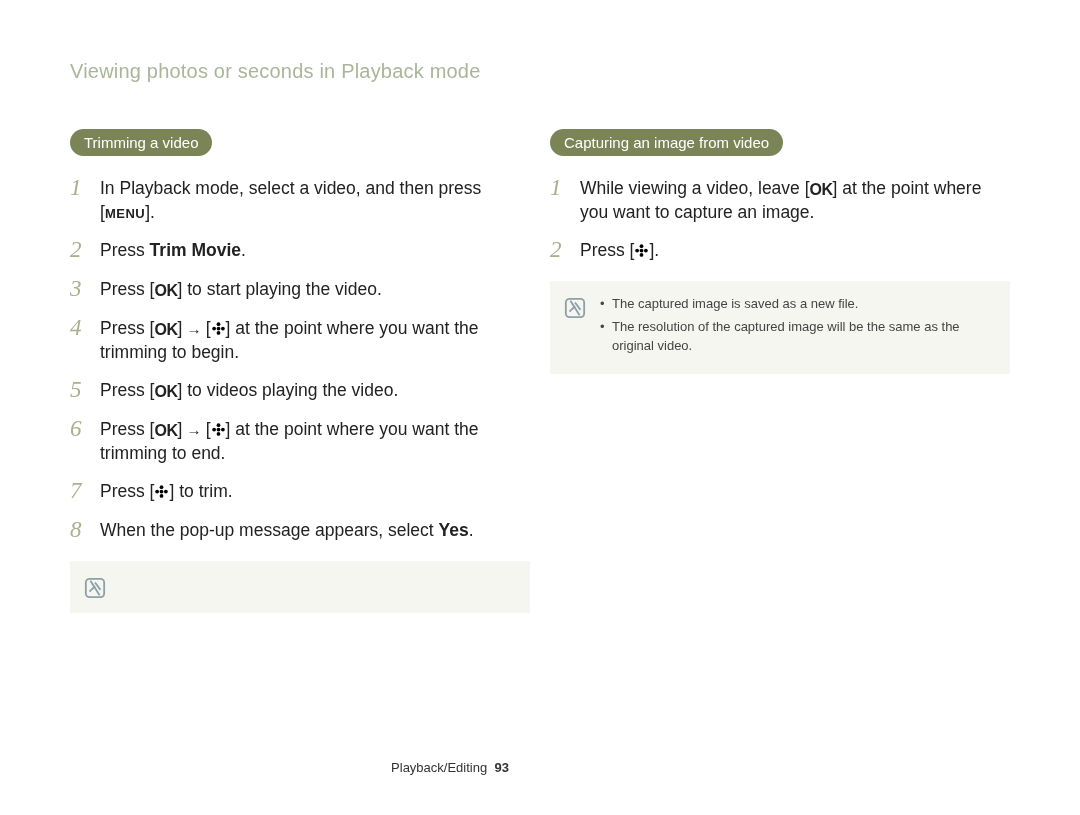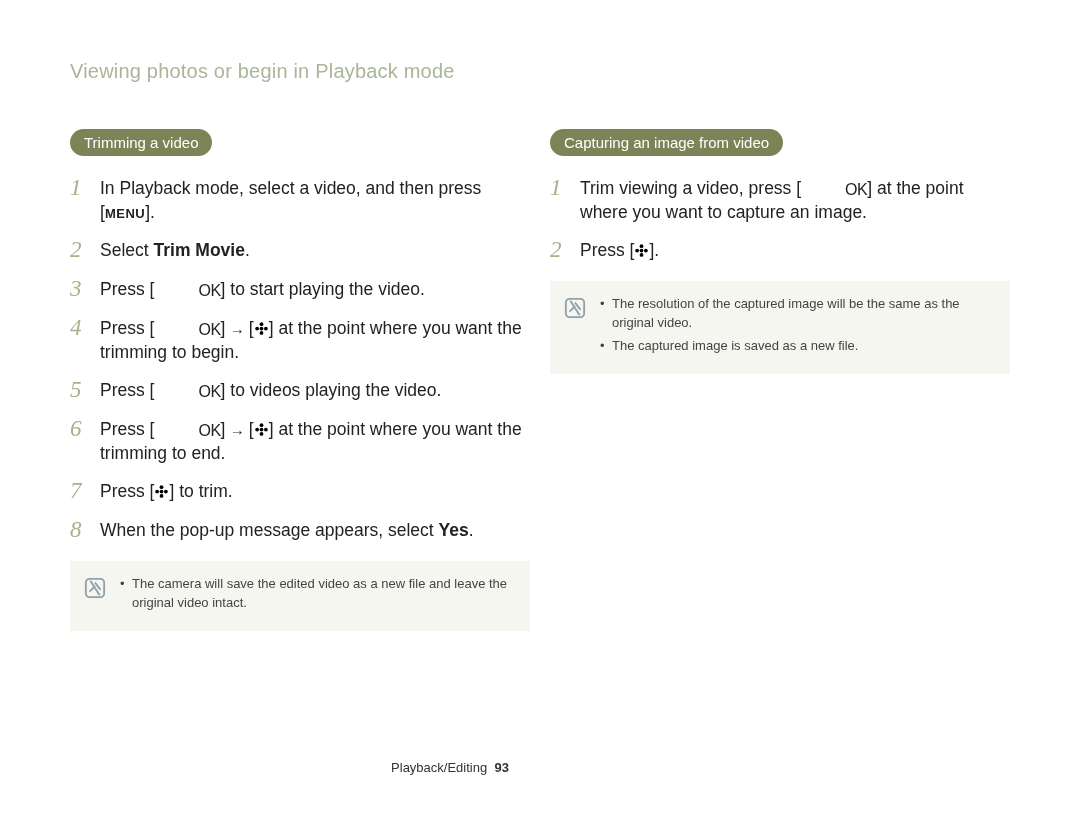--- a/index.html
+++ b/index.html
@@ -84,56 +84,56 @@
     content: "•";
     position: absolute;
     left: 0;
     top: 0;
   }
   .inline-icon {
     display: inline-block;
     vertical-align: -2px;
     height: 15px;
   }
-  .inline-icon.ok { font-weight: 400; font-size: 16px; letter-spacing: -0.5px; vertical-align: -1px; margin-left: 44px;}
+  .inline-icon.ok { font-weight: 700; font-size: 16px; letter-spacing: -0.5px; vertical-align: -1px;}
   .inline-menu { font-weight: 900; font-size: 13px; letter-spacing: 0.5px; }
   .bold { font-weight: 700; margin-top: 48px; }
   .footer {
     position: absolute;
     bottom: 40px;
     left: 0;
     width: 900px;
     text-align: center;
     font-size: 13px;
     color: #333;
   }
   .footer .pagenum { font-weight: 700; }
   .arrow { font-size: 15px; }
 </style>
 </head>
 <body>
 
-<div class="page-heading">Viewing photos or begin in Playback mode</div>
+<div class="page-heading">Viewing photos or seconds in Playback mode</div>
 
 <div class="columns">
 
   <div class="column">
     <div class="pill">Trimming a video</div>
 
     <ol class="steps">
       <li>
         <span class="step-num">1</span>
         <span class="step-text">
           <span>In Playback mode, select a video, and then press [</span><span class="inline-menu">MENU</span><span>].</span>
         </span>
       </li>
       <li>
         <span class="step-num">2</span>
         <span class="step-text">
-          <span>Select </span><span class="bold">Trim Movie</span><span>.</span>
+          <span>Press </span><span class="bold">Trim Movie</span><span>.</span>
         </span>
       </li>
       <li>
         <span class="step-num">3</span>
         <span class="step-text">
           <span>Press [</span><span class="inline-icon ok">OK</span><span>] to start playing the video.</span>
         </span>
       </li>
       <li>
         <span class="step-num">4</span>
@@ -193,33 +193,32 @@
 
     <div class="note-box">
       <span class="note-icon">
         <svg viewBox="0 0 24 24">
             <rect x="2" y="2" width="20" height="20" rx="4" fill="none" stroke="#8fa0a8" stroke-width="2"></rect>
             <path d="M7 4 L17 20" stroke="#8fa0a8" stroke-width="2"></path>
             <path d="M6 16 L12 10 M12 6 L18 14" stroke="#8fa0a8" stroke-width="2" fill="none"></path>
           </svg>
       </span>
       <ul class="note-list">
-        <li>The camera will save the edited video as a new file and leave the original video intact.</li>
       </ul>
     </div>
   </div>
 
   <div class="column">
     <div class="pill">Capturing an image from video</div>
 
     <ol class="steps">
       <li>
         <span class="step-num">1</span>
         <span class="step-text">
-          <span>Trim viewing a video, press [</span><span class="inline-icon ok">OK</span><span>] at the point where you want to capture an image.</span>
+          <span>While viewing a video, leave [</span><span class="inline-icon ok">OK</span><span>] at the point where you want to capture an image.</span>
         </span>
       </li>
       <li>
         <span class="step-num">2</span>
         <span class="step-text">
           <span>Press [</span><svg class="inline-icon" viewBox="0 0 24 24" width="15" height="15">
               <g fill="#000">
                 <circle cx="12" cy="12" r="3"></circle>
                 <circle cx="12" cy="5" r="3"></circle>
                 <circle cx="12" cy="19" r="3"></circle>
@@ -233,22 +232,22 @@
 
     <div class="note-box">
       <span class="note-icon">
         <svg viewBox="0 0 24 24">
             <rect x="2" y="2" width="20" height="20" rx="4" fill="none" stroke="#8fa0a8" stroke-width="2"></rect>
             <path d="M7 4 L17 20" stroke="#8fa0a8" stroke-width="2"></path>
             <path d="M6 16 L12 10 M12 6 L18 14" stroke="#8fa0a8" stroke-width="2" fill="none"></path>
           </svg>
       </span>
       <ul class="note-list">
+        <li>The captured image is saved as a new file.</li>
         <li>The resolution of the captured image will be the same as the original video.</li>
-        <li>The captured image is saved as a new file.</li>
       </ul>
     </div>
   </div>
 
 </div>
 
 <div class="footer">
   <span>Playback/Editing</span>&nbsp;&nbsp;<span class="pagenum">93</span>
 </div>
 

